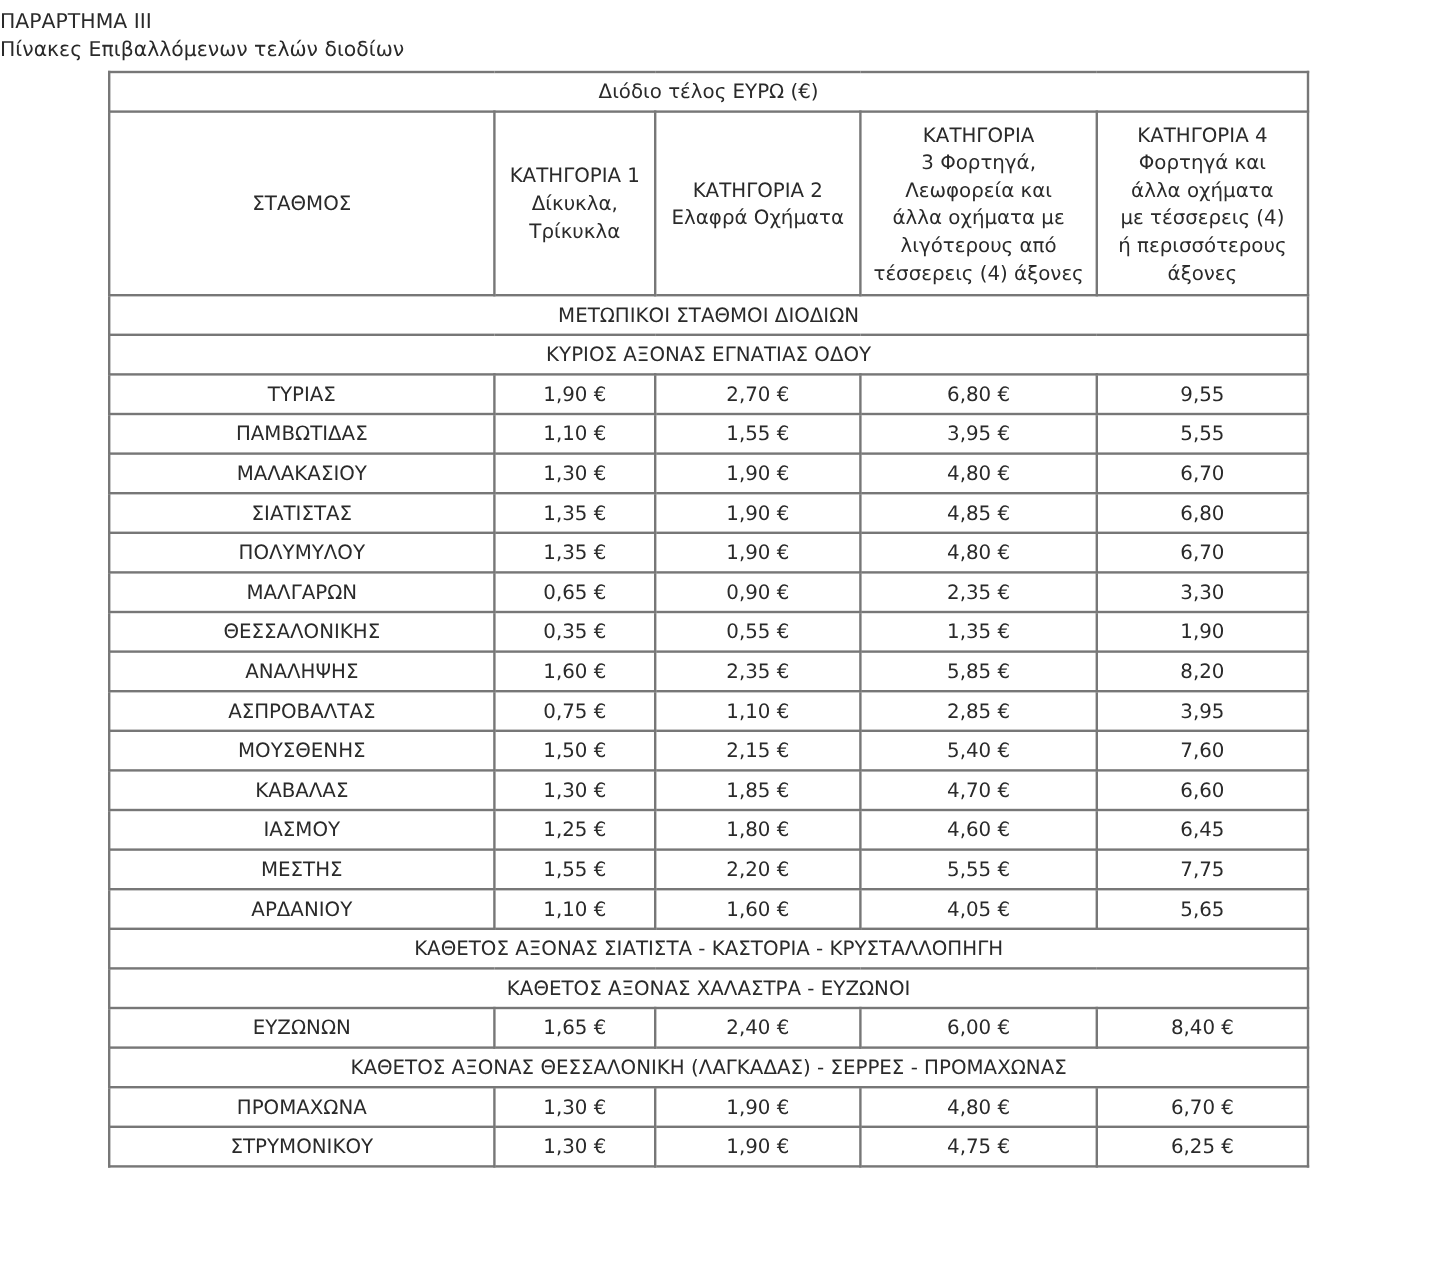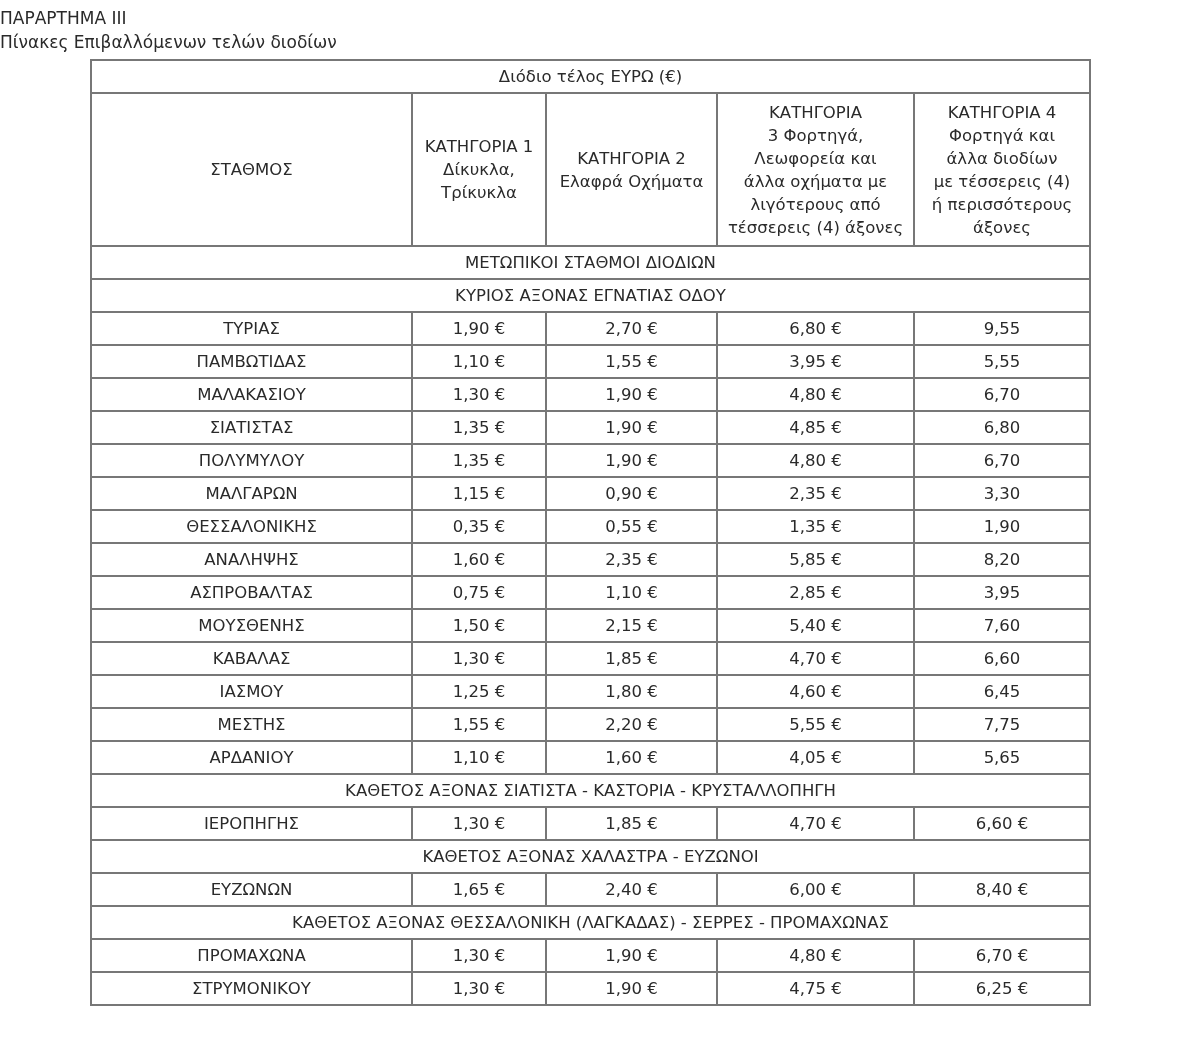--- a/index.html
+++ b/index.html
@@ -67,21 +67,21 @@
           <div>ΚΑΤΗΓΟΡΙΑ</div>
           <div>3 Φορτηγά,</div>
           <div>Λεωφορεία και</div>
           <div>άλλα οχήματα με</div>
           <div>λιγότερους από</div>
           <div>τέσσερεις (4) άξονες</div>
         </th>
         <th>
           <div>ΚΑΤΗΓΟΡΙΑ 4</div>
           <div>Φορτηγά και</div>
-          <div>άλλα διοδίων</div>
+          <div>άλλα οχήματα</div>
           <div>με τέσσερεις (4)</div>
           <div>ή περισσότερους</div>
           <div>άξονες</div>
         </th>
       </tr>
     <tr class="sec">
       <td colspan="5">ΜΕΤΩΠΙΚΟΙ ΣΤΑΘΜΟΙ ΔΙΟΔΙΩΝ</td>
     </tr>
   <tr class="sec">
         <td colspan="5">ΚΥΡΙΟΣ ΑΞΟΝΑΣ ΕΓΝΑΤΙΑΣ ΟΔΟΥ</td>
@@ -116,21 +116,21 @@
       </tr>
       <tr class="row">
         <td>ΠΟΛΥΜΥΛΟΥ</td>
         <td>1,35 €</td>
         <td>1,90 €</td>
         <td>4,80 €</td>
         <td>6,70</td>
       </tr>
       <tr class="row">
         <td>ΜΑΛΓΑΡΩΝ</td>
-        <td>1,15 €</td>
+        <td>0,65 €</td>
         <td>0,90 €</td>
         <td>2,35 €</td>
         <td>3,30</td>
       </tr>
       <tr class="row">
         <td>ΘΕΣΣΑΛΟΝΙΚΗΣ</td>
         <td>0,35 €</td>
         <td>0,55 €</td>
         <td>1,35 €</td>
         <td>1,90</td>
@@ -180,27 +180,20 @@
       <tr class="row">
         <td>ΑΡΔΑΝΙΟΥ</td>
         <td>1,10 €</td>
         <td>1,60 €</td>
         <td>4,05 €</td>
         <td>5,65</td>
       </tr>
       <tr class="sec">
         <td colspan="5">ΚΑΘΕΤΟΣ ΑΞΟΝΑΣ ΣΙΑΤΙΣΤΑ - ΚΑΣΤΟΡΙΑ - ΚΡΥΣΤΑΛΛΟΠΗΓΗ</td>
       </tr>
-      <tr class="row">
-        <td>ΙΕΡΟΠΗΓΗΣ</td>
-        <td>1,30 €</td>
-        <td>1,85 €</td>
-        <td>4,70 €</td>
-        <td>6,60 €</td>
-      </tr>
       <tr class="sec">
         <td colspan="5">ΚΑΘΕΤΟΣ ΑΞΟΝΑΣ ΧΑΛΑΣΤΡΑ - ΕΥΖΩΝΟΙ</td>
       </tr>
       <tr class="row">
         <td>ΕΥΖΩΝΩΝ</td>
         <td>1,65 €</td>
         <td>2,40 €</td>
         <td>6,00 €</td>
         <td>8,40 €</td>
       </tr>

